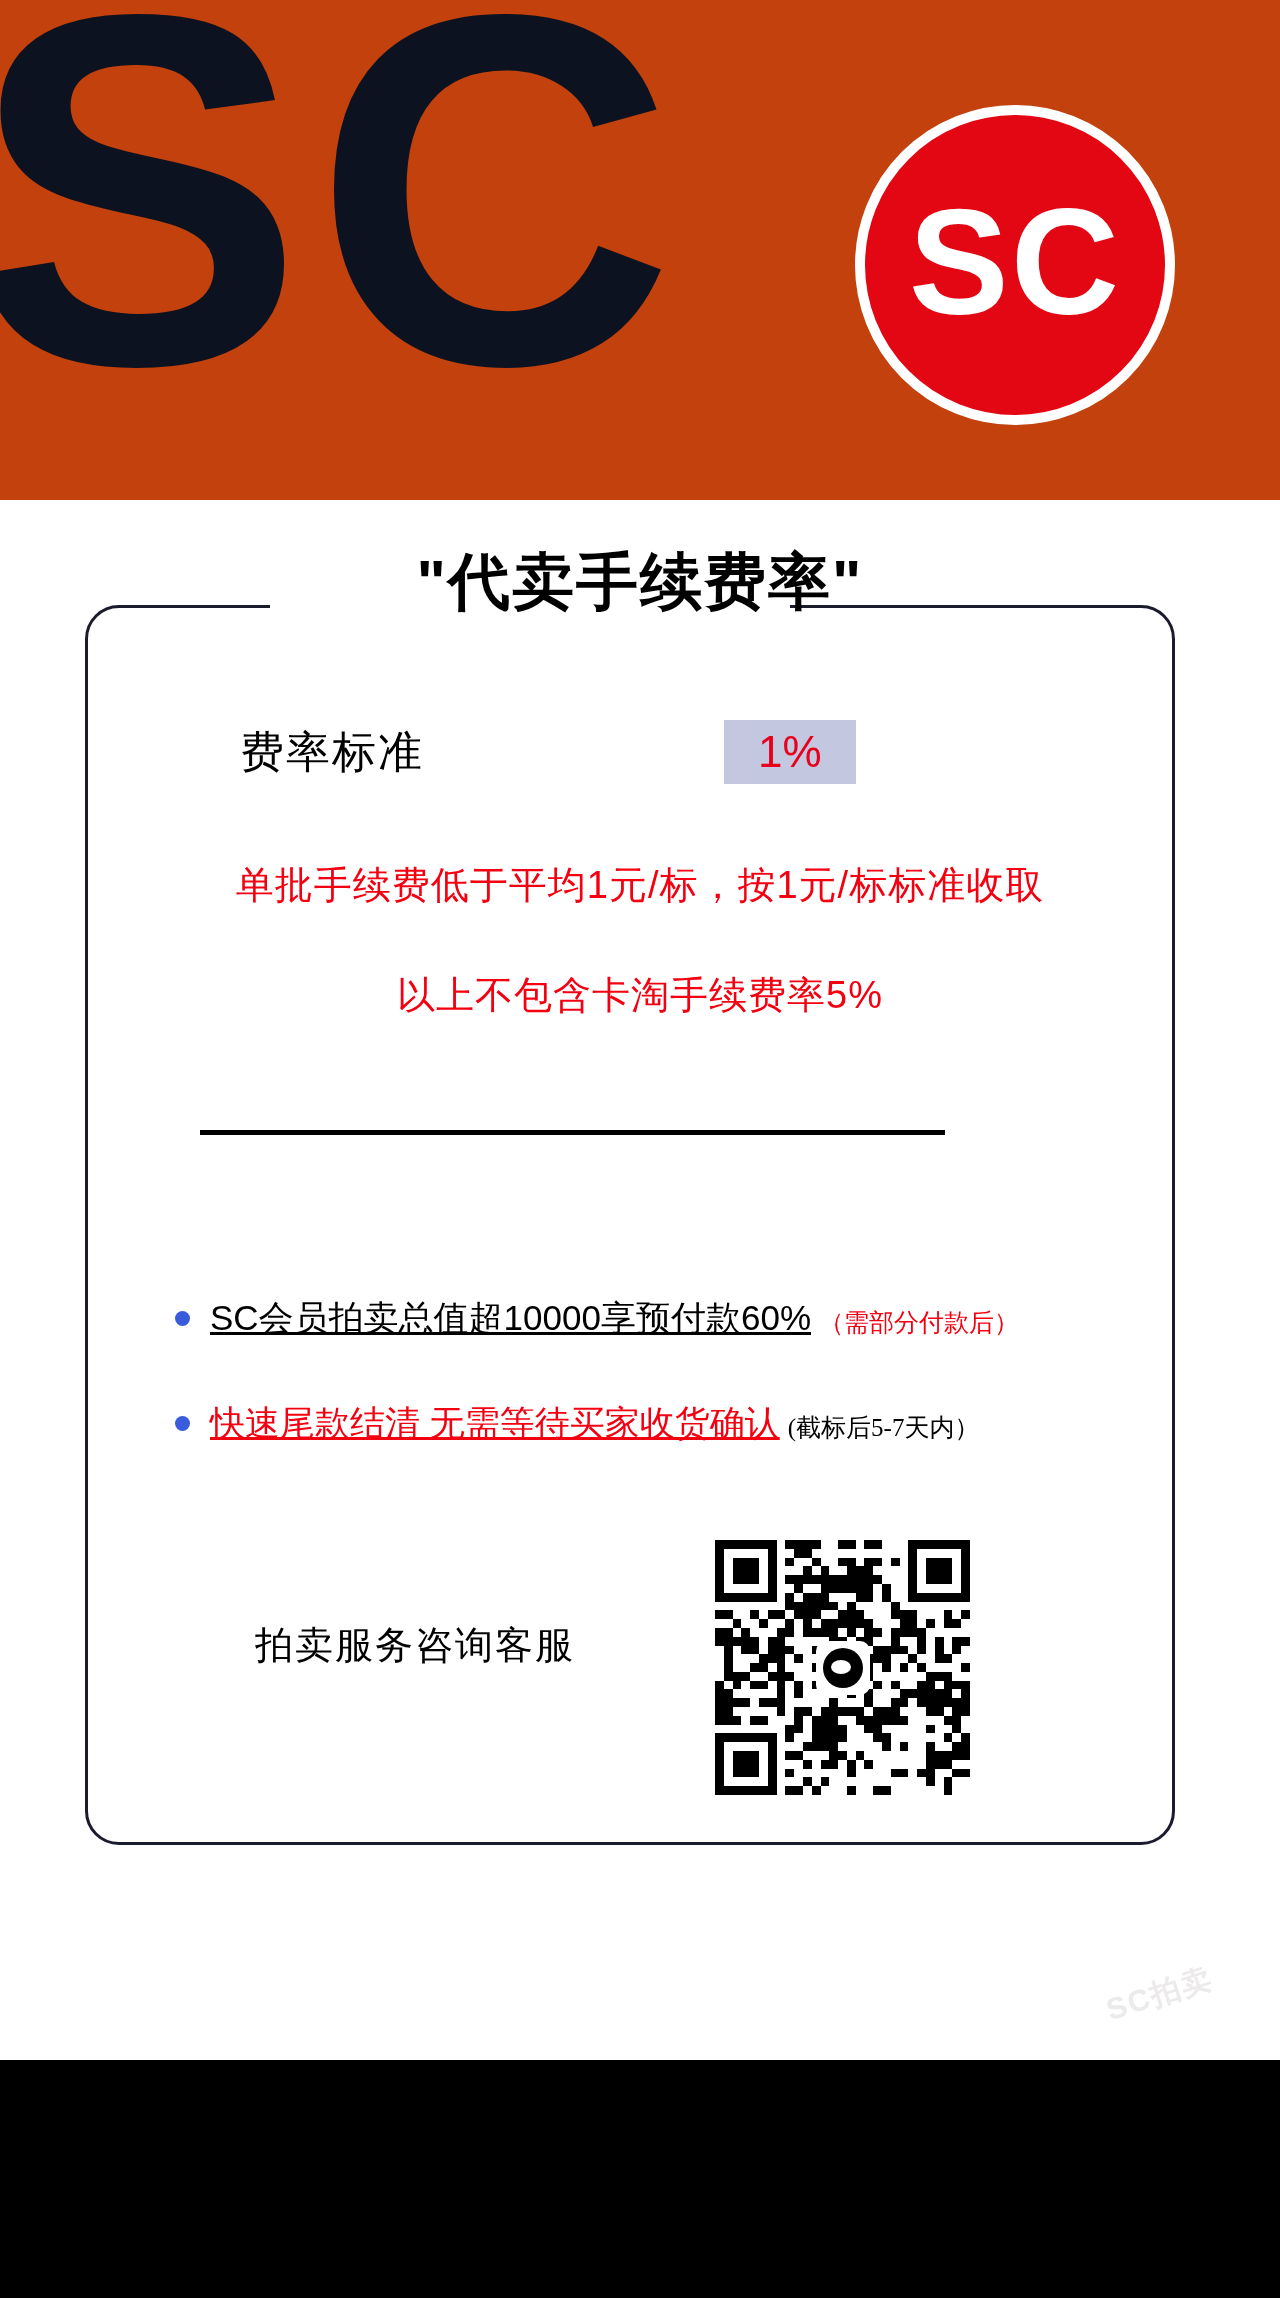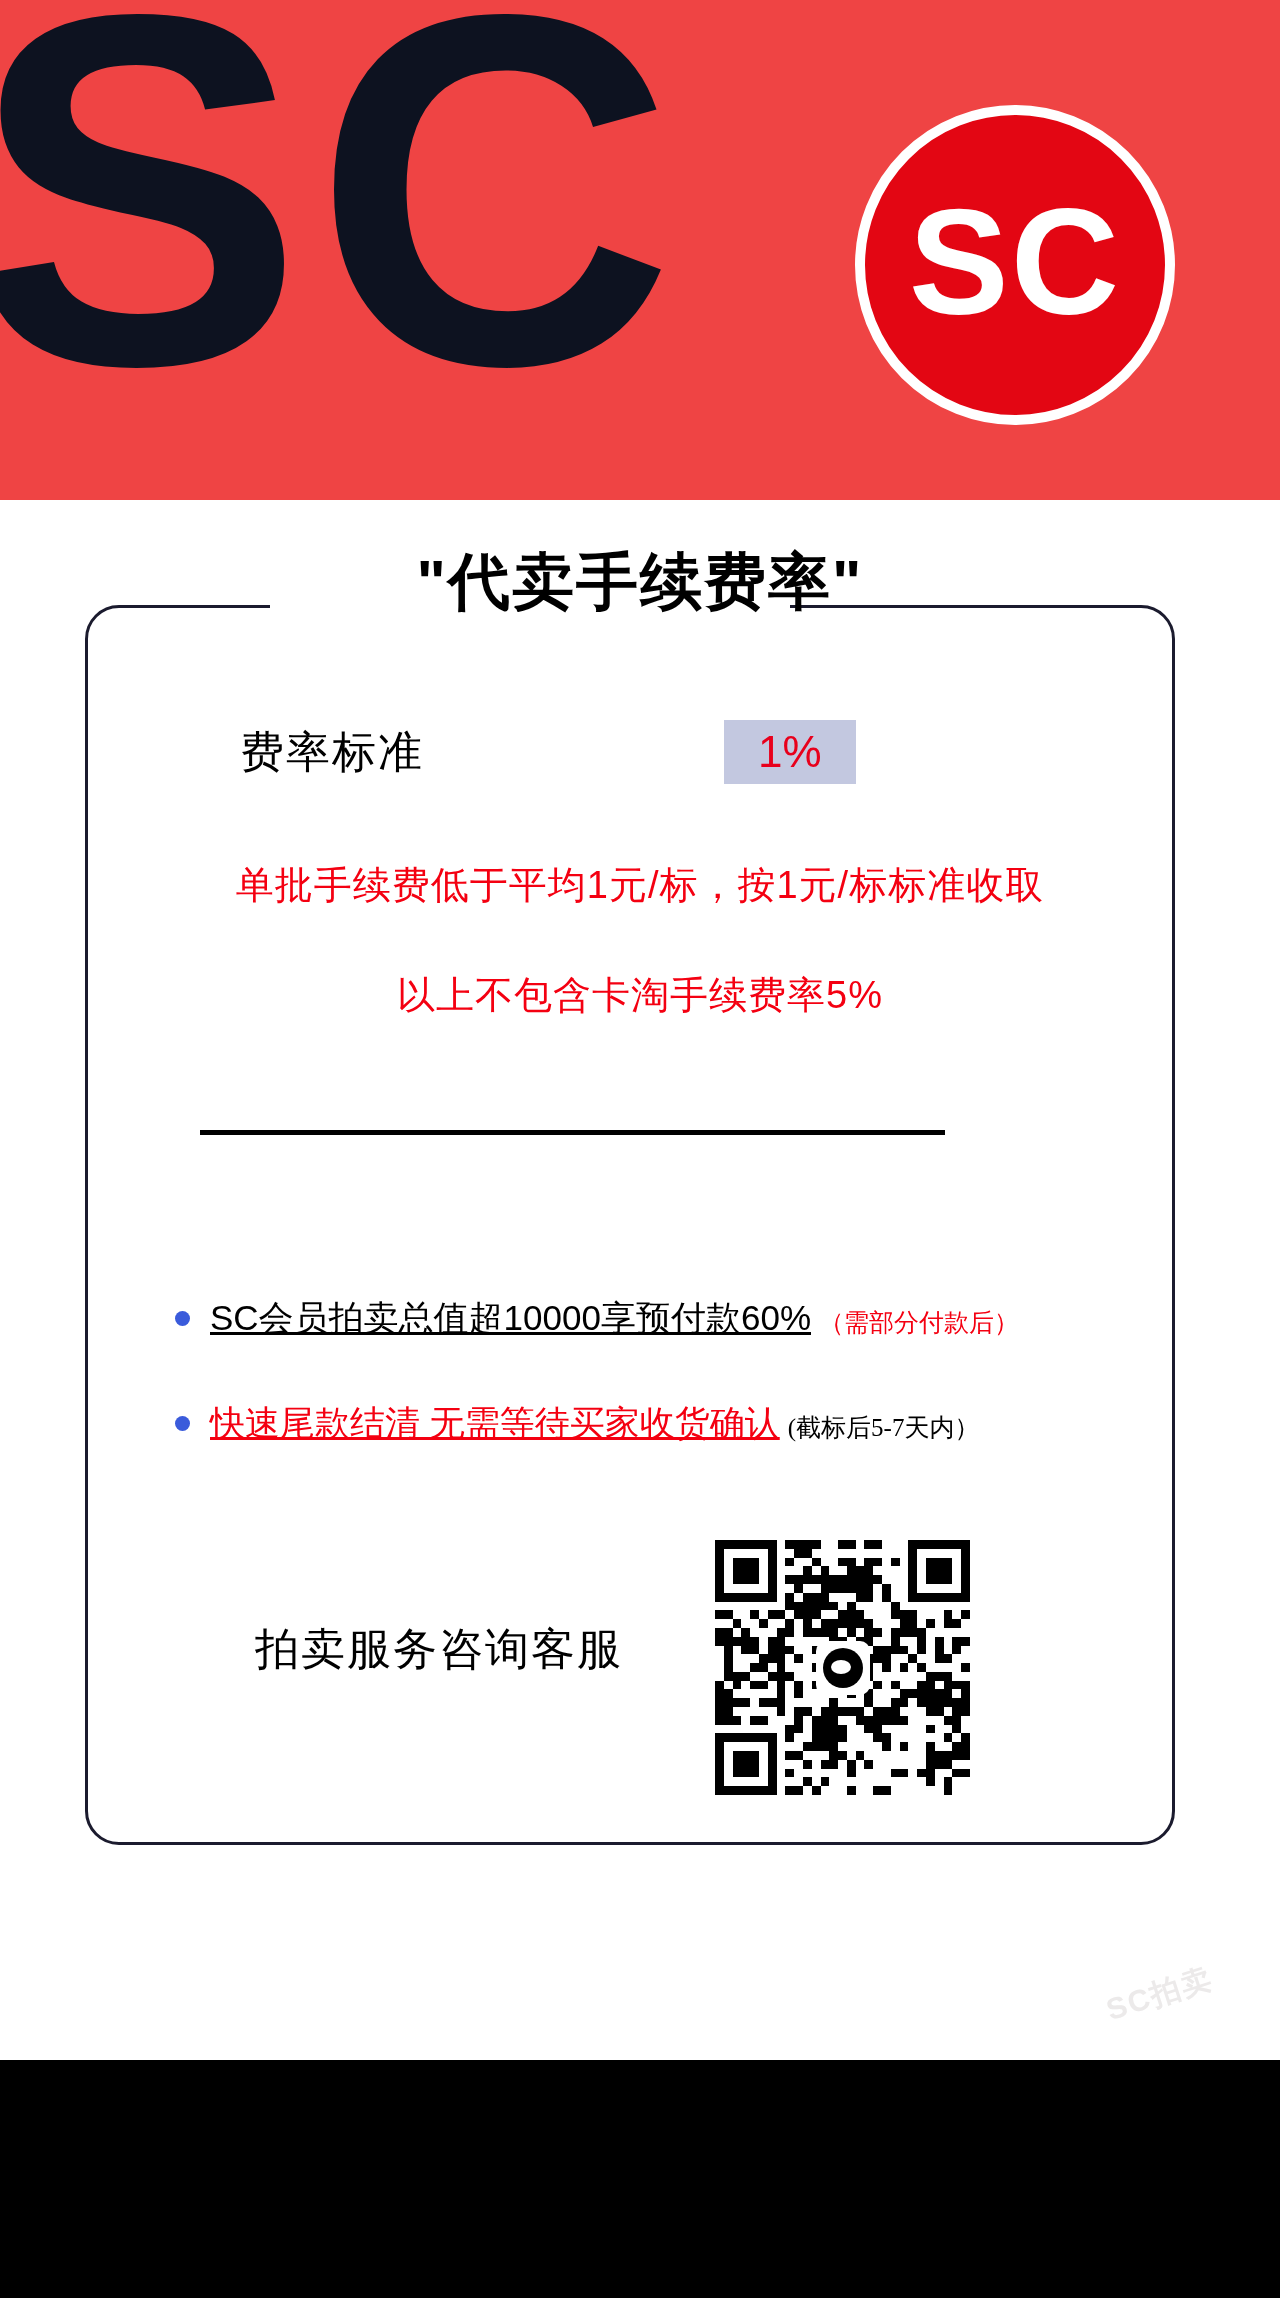--- a/index.html
+++ b/index.html
@@ -13,21 +13,21 @@
     font-family: "Liberation Sans", sans-serif;
     position: relative;
     overflow: hidden;
   }
 
   
   .header {
     position: relative;
     width: 1280px;
     height: 500px;
-    background: #ef4444;
+    background: #c2410c;
     overflow: hidden;
   }
   .header-ghost {
     position: absolute;
     left: -30px;
     top: -60px;
     font-size: 500px;
     font-weight: bold;
     letter-spacing: 10px;
     color: #0d1220;
@@ -189,21 +189,21 @@
   }
   .bullet-note.dark {
     color: #000000;
     font-family: Liberation Serif, serif;
   }
 
   .service-label {
     position: absolute;
     left: 255px;
     top: 1120px;
-    font-size: 44px;
+    font-size: 38px;
     color: #000000;
     letter-spacing: 2px;
   }
 
   
   .qr {
     position: absolute;
     left: 715px;
     top: 1040px;
     width: 255px;

